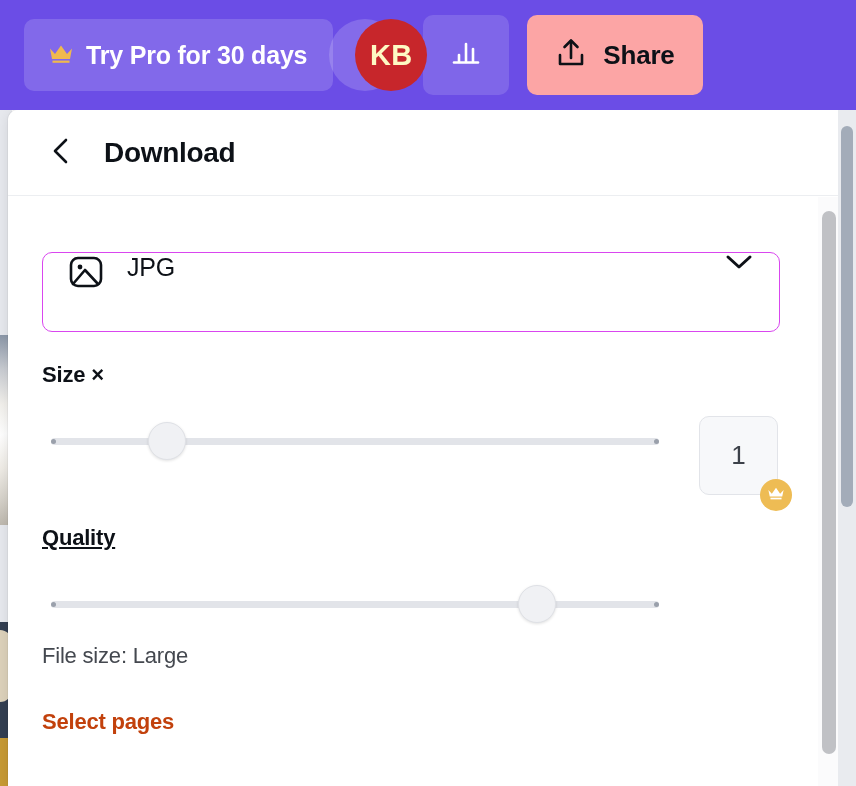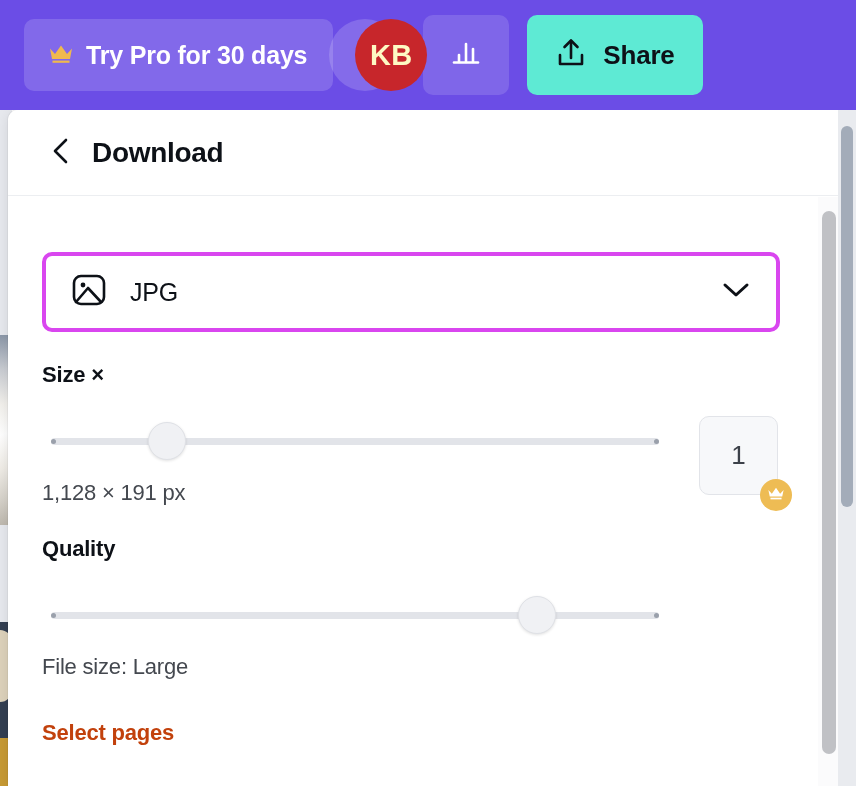--- a/index.html
+++ b/index.html
@@ -79,21 +79,21 @@
   .icon-btn {
     width: 86px; height: 80px;
     border-radius: 10px;
     background: rgba(255,255,255,0.14);
     display: flex; align-items: center; justify-content: center;
     margin-left: 22px;
     cursor: pointer;
   }
   .share-btn {
     height: 80px;
-    background: #5eead4;
+    background: #fca5a5;
     border-radius: 10px;
     display: flex; align-items: center; gap: 16px;
     padding: 4px 28px;
     margin-left: 18px;
     cursor: pointer;
     border: none;
   }
   .share-label {
     font-size: 26px; font-weight: bold; color: #0d1117;
     letter-spacing: -0.2px;
@@ -131,21 +131,21 @@
     width: 833px; height: 676px;
     background: #ffffff;
     border-radius: 10px 0 0 0;
     box-shadow: 0 0 0 1px rgba(0,0,0,0.04), 0 2px 14px rgba(0,0,0,0.10);
     z-index: 10;
     overflow: hidden;
   }
   .panel-header {
     height: 86px;
     display: flex; align-items: center;
-    padding-left: 34px; gap: 10px;
+    padding-left: 34px; gap: 22px;
     border-bottom: 1px solid #eceef1;
     background: #fff;
   }
   .back-btn {
     width: 40px; height: 40px;
     display: flex; align-items: center; justify-content: center;
     cursor: pointer; background: none; border: none;
   }
   .panel-title {
     font-size: 28px; font-weight: bold; color: #0d1117;
@@ -162,23 +162,23 @@
   .section-label {
     font-size: 22px; font-weight: bold; color: #0d1117;
     letter-spacing: -0.2px;
   }
 
   
   .select-box {
     margin-top: 20px;
     height: 80px;
     width: 738px;
-    border: 4px solid #d946ef;
+    border: 1px solid #d946ef;
     border-radius: 10px;
-    display: flex; align-items: center;
+    display: flex; 
     padding: 0 26px 0 24px;
     cursor: pointer;
     background: #fff;
   }
   .select-value {
     font-size: 25px; color: #0d1117;
     margin-left: 22px; flex: 1;
     letter-spacing: -0.2px;
   }
 
@@ -368,36 +368,35 @@
       <div class="section-label" style="margin-top:30px;">Size ×</div>
 
       <div class="slider-row">
         <div class="slider-col">
           <div class="track-wrap">
             <div class="track"></div>
             <div class="track-dot left"></div>
             <div class="track-dot right"></div>
             <div class="handle" id="size-handle" style="left: 124.52px;"></div>
           </div>
-          <div class="sub-note">1,128 × 191 px</div>
         </div>
         <div class="numbox-wrap">
           <div class="numbox">1</div>
           <div class="pro-badge">
             <span>
               <svg width="18" height="16" viewBox="0 0 26 22">
                 <path d="M2 6.5 L7 12 L13 3.5 L19 12 L24 6.5 L22 16 L4 16 Z" fill="#ffffff"></path>
                 <rect x="5" y="17.8" width="16" height="2.4" fill="#ffffff"></rect>
               </svg>
             </span>
           </div>
         </div>
       </div>
 
-      <div class="section-label" style="margin-top:30px;">Quality</div>
+      <div class="section-label" style="margin-top:30px;text-decoration:underline;">Quality</div>
 
       <div class="slider-row">
         <div class="slider-col">
           <div class="track-wrap">
             <div class="track"></div>
             <div class="track-dot left"></div>
             <div class="track-dot right"></div>
             <div class="handle" id="quality-handle" style="left: 495.4px;"></div>
           </div>
           <div class="sub-note">File size: Large</div>

